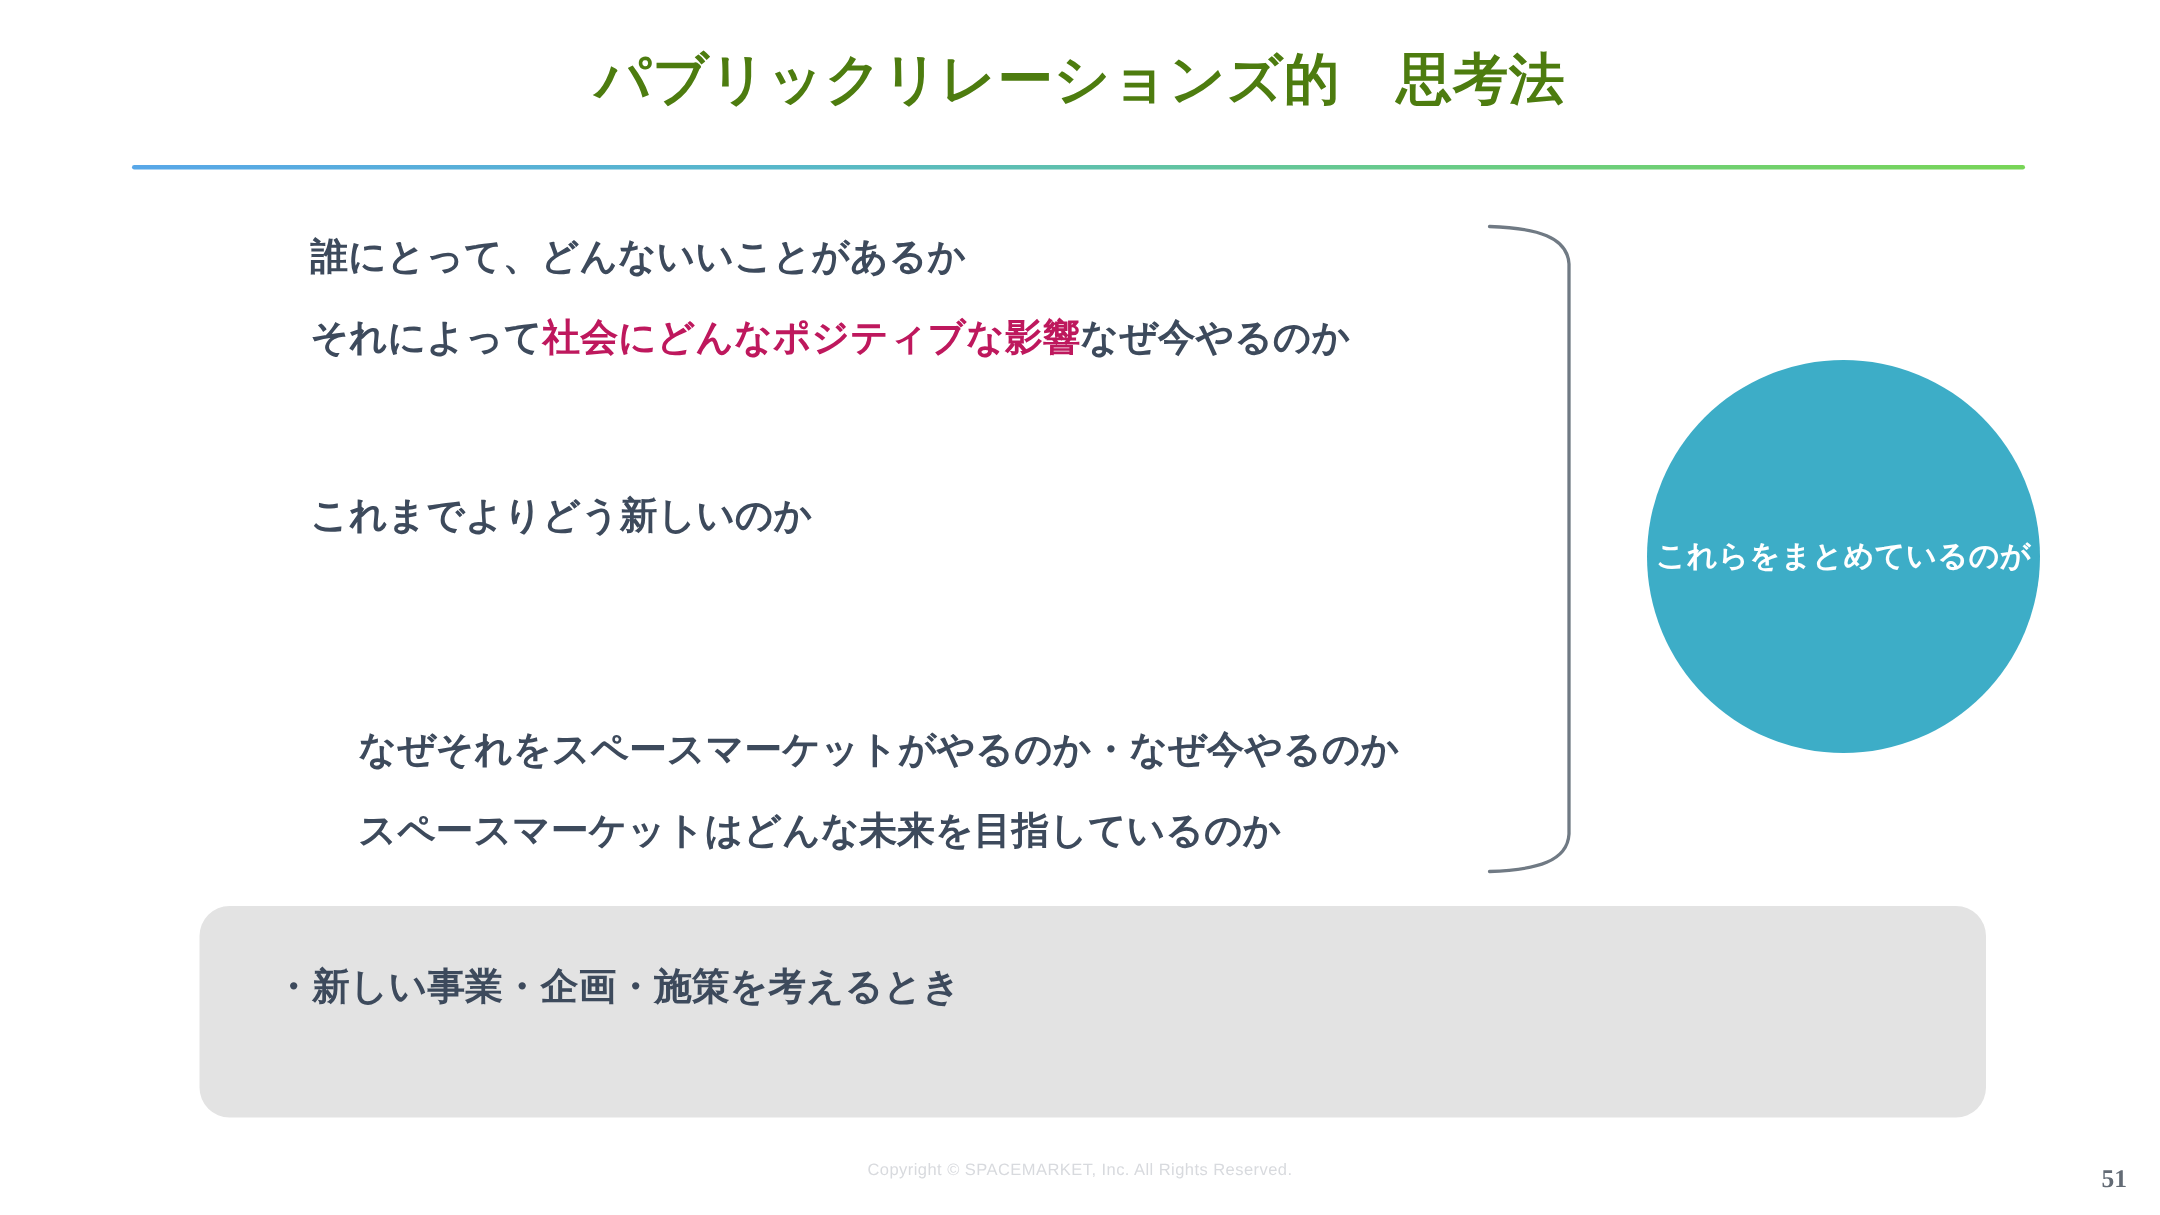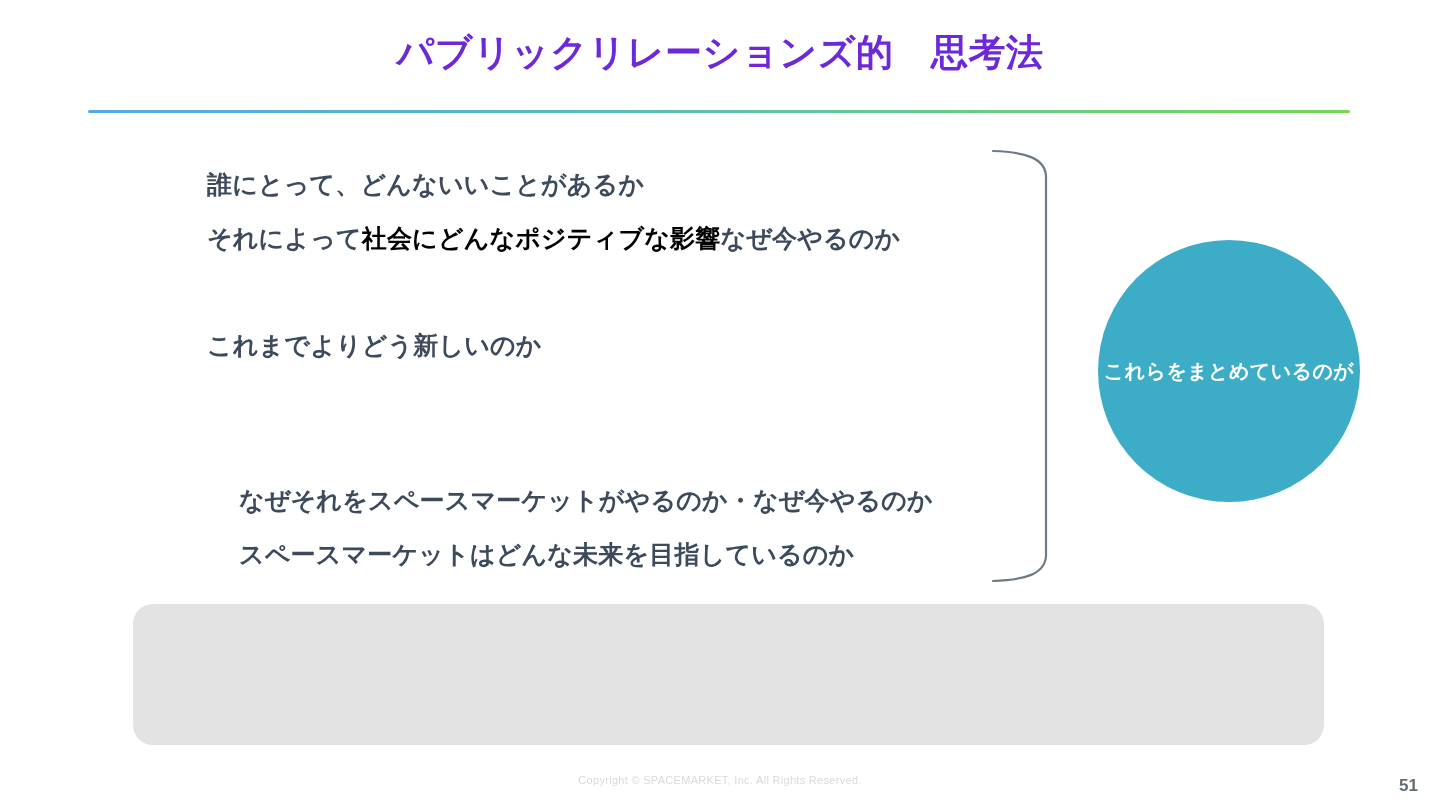--- a/index.html
+++ b/index.html
@@ -21,21 +21,21 @@
 
   
   .slide-title {
     position: absolute;
     left: 0;
     top: 28px;
     width: 1440px;
     text-align: center;
     font-size: 37px;
     font-weight: bold;
-    color: #6d28d9;
+    color: #4d7c0f;
     letter-spacing: 0.5px;
     white-space: pre;
   }
 
   
   .title-rule {
     position: absolute;
     left: 88px;
     top: 110px;
     width: 1262px;
@@ -48,26 +48,26 @@
   .question-block {
     position: absolute;
     left: 207px;
     color: #3d4a5c;
     font-size: 25px;
     font-weight: bold;
     letter-spacing: 0.2px;
     line-height: 54px;
     white-space: nowrap;
   }
-  #block-who   { top: 157px; }
-  #block-new   { top: 318px; }
+  #block-who   { top: 144px; }
+  #block-new   { top: 318px; font-family: Liberation Serif, serif; }
   #block-why   { top: 473px; margin-left: 32px; }
 
   .q-line { display: block; }
-  .accent { color: #000000; }
+  .accent { color: #be185d; }
 
   
   .bracket {
     position: absolute;
     left: 985px;
     top: 142px;
     width: 70px;
     height: 448px;
     pointer-events: none;
   }
@@ -129,20 +129,21 @@
     color: #d8dade;
     letter-spacing: 0.3px;
   }
   .page-number {
     position: absolute;
     right: 22px;
     top: 776px;
     font-size: 17px;
     font-weight: bold;
     color: #636b75;
+    font-family: Liberation Serif, serif;
   }
 </style>
 </head>
 <body>
 
 <div id="slide">
 
   <div class="slide-title">パブリックリレーションズ的　思考法</div>
 
   <div class="title-rule"></div>
@@ -165,18 +166,19 @@
     <path d="M8 9 C 40 10, 60 16, 61 34 L 61 414 C 60 432, 40 438, 8 439" fill="none" stroke="#707a84" stroke-width="2.2" stroke-linecap="round"></path>
   </svg>
 
   <div class="circle-callout">
     <span class="circle-line">これらをまとめて</span>
     <span class="circle-line">いるのが</span>
   </div>
 
   <div class="gray-panel"></div>
   <div class="panel-text">
+    <span class="panel-line">・新しい事業・企画・施策を考えるとき</span>
   </div>
 
   <div class="copyright">Copyright © SPACEMARKET, Inc. All Rights Reserved.</div>
   <div class="page-number">51</div>
 
 </div>
 
 </body></html>

